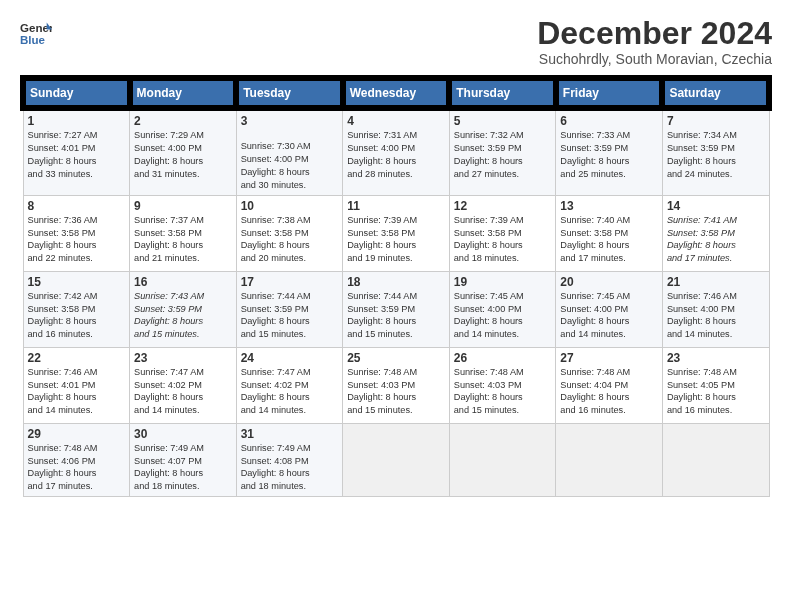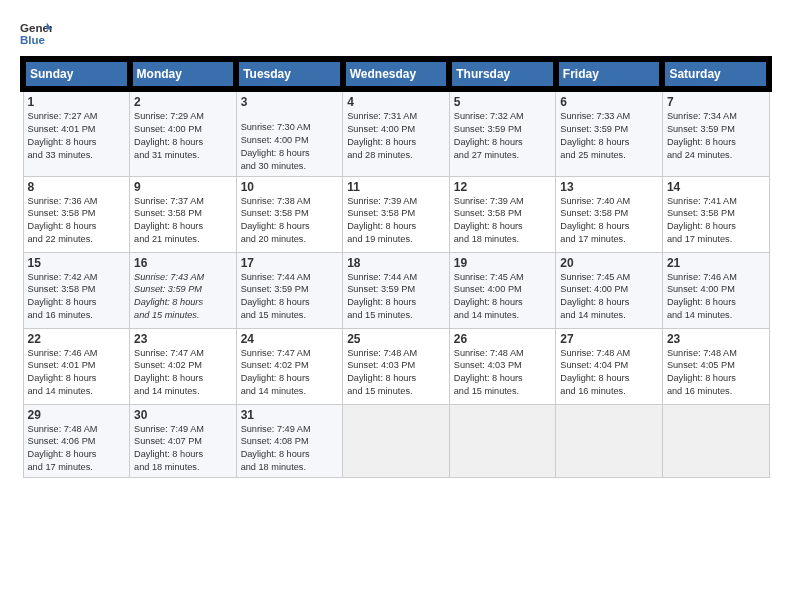--- a/index.html
+++ b/index.html
@@ -96,20 +96,24 @@
 <body>
 
 <div class="page">
   <div class="header">
     <div class="logo">
       <svg class="logo-icon" viewBox="0 0 36 30">
         <text x="0" y="13" font-size="13" font-weight="bold" fill="#333" font-family="Arial">General</text>
         <text x="0" y="26" font-size="13" font-weight="bold" fill="#3a6fad" font-family="Arial">Blue</text>
         <polygon points="30,2 36,10 30,10" fill="#3a6fad"></polygon>
       </svg>
+    </div>
+    <div class="title-block">
+      <div class="month-title">December 2024</div>
+      <div class="subtitle">Suchohrdly, South Moravian, Czechia</div>
     </div>
   </div>
 
   <table>
     <thead>
       <tr>
         <th>Sunday</th>
         <th>Monday</th>
         <th>Tuesday</th>
         <th>Wednesday</th>
@@ -208,21 +212,21 @@
           </td>
           <td>
             <span class="day-num">13</span>
             <div class="day-info" style="white-space: pre-line;">Sunrise: 7:40 AM
 Sunset: 3:58 PM
 Daylight: 8 hours
 and 17 minutes.</div>
           </td>
           <td>
             <span class="day-num">14</span>
-            <div class="day-info" style="white-space: pre-line;">Sunrise: 7:41 AM
+            <div class="day-info" style="white-space: pre-line; font-style: italic;">Sunrise: 7:41 AM
 Sunset: 3:58 PM
 Daylight: 8 hours
 and 17 minutes.</div>
           </td>
         </tr>
         <tr>
           <td>
             <span class="day-num">15</span>
             <div class="day-info" style="white-space: pre-line;">Sunrise: 7:42 AM
 Sunset: 3:58 PM

